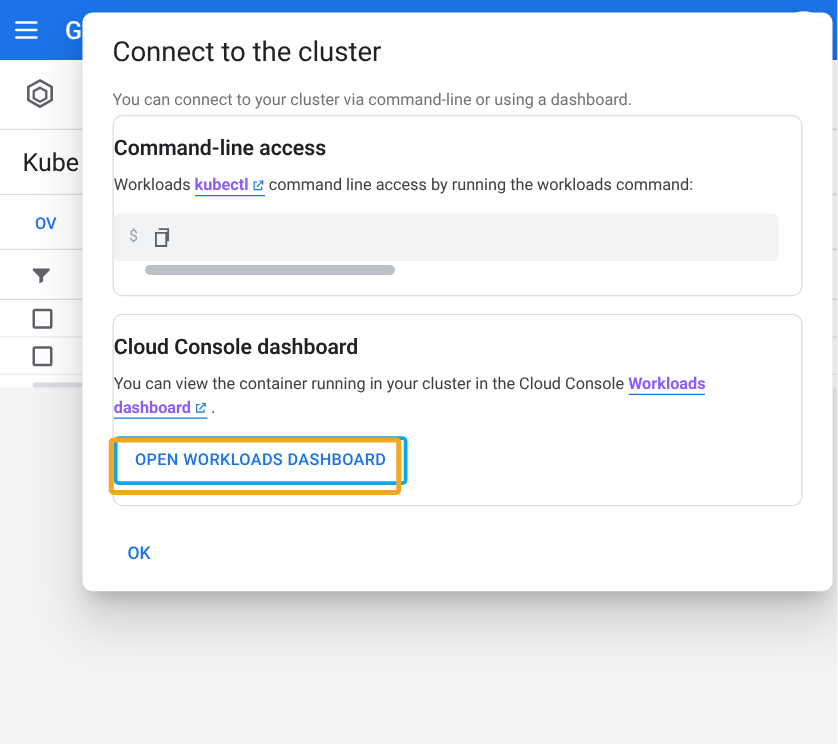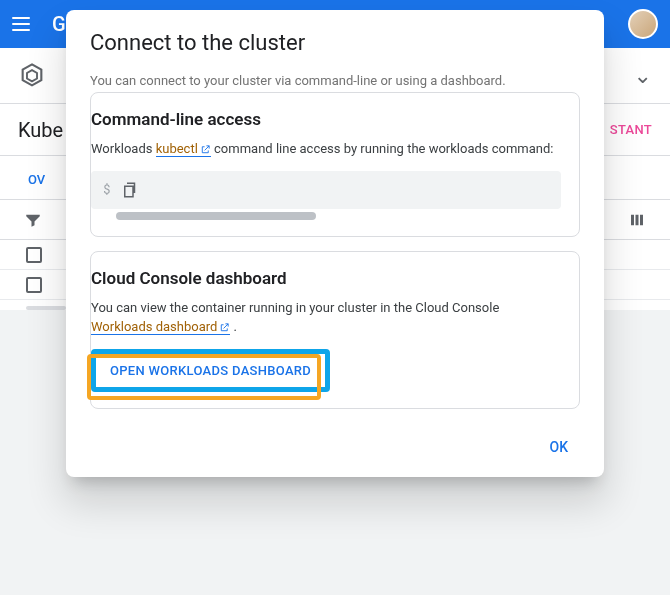--- a/index.html
+++ b/index.html
@@ -27,38 +27,38 @@
     .filter-icon { width:18px; height:18px; color:#5f6368;}
     .col-icon { margin-left:auto; width:18px; height:18px; color:#5f6368;}
     
     .table-area { background:#fff; }
     .table-row { height:30px; display:flex; align-items:center; padding:0 26px; border-bottom:1px solid #e8eaed;}
     .checkbox { width:16px; height:16px; border:2px solid #5f6368; border-radius:2px; }
     .loading-bar { height:4px; background:#dadce0; width:40px; margin:6px 26px; border-radius:2px;}
     
     
     .scrim { position:absolute; inset:0; background: transparent; }
-    .modal { position:absolute; left:66px; top:10px; width:538px; background:#fff; border-radius:8px; box-shadow: 0 11px 15px -7px rgba(0,0,0,.2), 0 24px 38px 3px rgba(0,0,0,.14); padding: 20px 24px 10px 24px; }
+    .modal { position:absolute; left:66px; top:10px; width:600px; background:#fff; border-radius:8px; box-shadow: 0 11px 15px -7px rgba(0,0,0,.2), 0 24px 38px 3px rgba(0,0,0,.14); padding: 20px 24px 10px 24px; }
     .modal h1 { font-size: 22px; font-weight: 400; color:#202124; margin-bottom: 18px; }
     .modal-desc { font-size: 13px; color:#737373; margin-bottom: 4px; }
     .card { border:1px solid #dadce0; border-radius:8px; padding: 16px 18px 16px 0; margin-bottom: 14px; }
     .card h2 { font-size: 17px; font-weight:600; color:#202124; margin-bottom: 10px; }
     .card p { font-size:13px; color:#3c4043; line-height:1.5; }
-    .link { color:#a16207; text-decoration: none; border-bottom:1px solid #1a73e8;}
+    .link { color:#8b5cf6; text-decoration: none; border-bottom:1px solid #1a73e8;font-weight:bold;}
     .ext-icon { display:inline-block; width:11px; height:11px; vertical-align:middle; margin-left:2px;}
     .cmd-box { background:#f1f3f4; border-radius:4px; padding: 10px 12px; margin-top:12px; position:relative; font-family: 'Roboto Mono', monospace; font-size: 12.5px; color:#3c4043; display:flex; align-items:flex-start; gap:10px;}
     .prompt { color:#9aa0a6; }
     .cmd-text { flex:1; white-space: nowrap; overflow:hidden; }
     .copy-btn { width:18px; height:18px; color:#5f6368; cursor:pointer; flex-shrink:0;}
     .scroll-track { height:8px; background:transparent; margin-top:3px; position:relative;}
     .scroll-thumb { position:absolute; left:25px; top:0; height:8px; width:200px; background:#bdc1c6; border-radius:4px;}
     .flat-btn { color:#1a73e8; font-size:13px; font-weight:500; letter-spacing:.3px; padding:8px 4px; margin-top:10px; cursor:pointer; display:inline-block; text-transform:uppercase;}
-    .outlined-btn { display:inline-block; color:#1a73e8; font-size:13px; font-weight:500; letter-spacing:.3px; padding: 9px 14px; border:5px solid #0ea5e9; border-radius:4px; margin-top:12px; cursor:pointer; text-transform:uppercase;}
+    .outlined-btn { display:inline-block; color:#1a73e8; font-size:13px; font-weight:500; letter-spacing:.3px; padding: 9px 14px; border:3px solid #0ea5e9; border-radius:4px; margin-top:12px; cursor:pointer; text-transform:uppercase;}
     .highlight { position:absolute; border:4px solid #f5a623; border-radius:4px; pointer-events:none;}
-    .modal-actions { display:flex; justify-content:flex-end; padding: 8px 0 4px 0;}
+    .modal-actions { display:flex; justify-content:flex-start; padding: 8px 0 4px 0;}
     .ok-btn { color:#1a73e8; font-size:14px; font-weight:500; padding:8px 12px; cursor:pointer;}
   </style>
 </head>
 <body>
 
 <div class="topbar">
   <div class="hamburger">
       <span></span>
       <span></span>
       <span></span>

